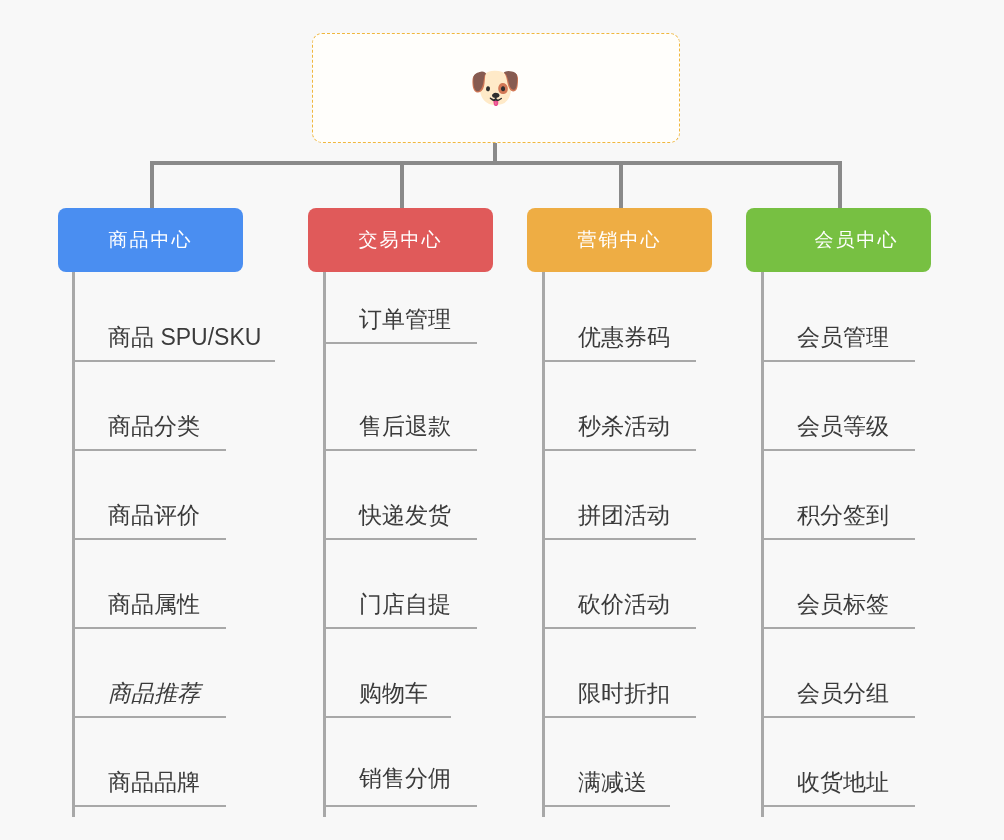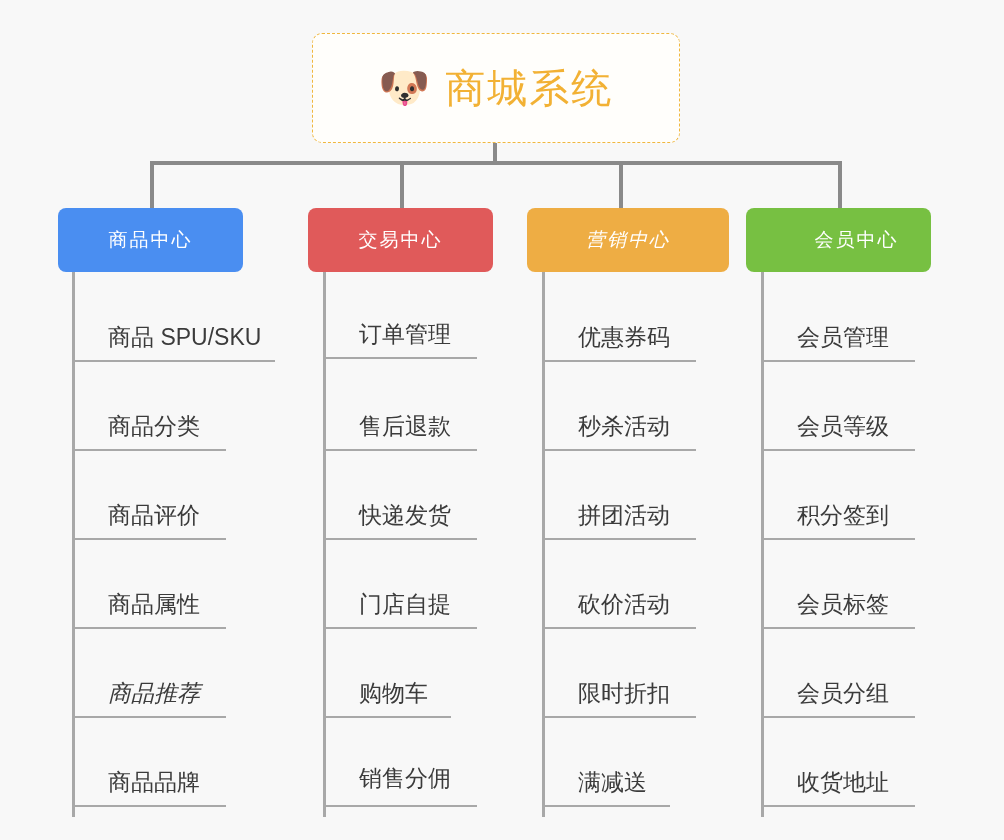--- a/index.html
+++ b/index.html
@@ -117,21 +117,20 @@
     line-height: 1.1;
   }
 </style>
 </head>
 <body>
 
 <div id="canvas">
 
   <div class="root-box">
     <span class="root-emoji">🐶</span>
-    <span class="root-title">商城系统</span>
   </div>
 
   <div class="conn conn-stem"></div>
   <div class="conn conn-bus"></div>
 
   <div id="dynamic-layer">
       <div class="conn conn-drop" style="left: 150px;"></div>
       <div class="cat-card" style="left: 58px; width: 185px; background: rgb(74, 142, 241);">
         <span class="cat-label">商品中心</span>
       </div>
@@ -155,41 +154,41 @@
         <div class="leaf-item" style="top: 490px; width: 154px;">
           <span class="leaf-label">商品品牌</span>
         </div>
       </div>
       <div class="conn conn-drop" style="left: 400px;"></div>
       <div class="cat-card" style="left: 308px; width: 185px; background: rgb(224, 90, 90);">
         <span class="cat-label">交易中心</span>
       </div>
       <div class="leaf-col" style="left: 323px;">
         <div class="leaf-spine"></div>
-        <div class="leaf-item" style="top: 42px; width: 154px; text-align: center;">
+        <div class="leaf-item" style="top: 27px; width: 154px; text-align: center;">
           <span class="leaf-label">订单管理</span>
         </div>
         <div class="leaf-item" style="top: 134px; width: 154px;">
           <span class="leaf-label">售后退款</span>
         </div>
         <div class="leaf-item" style="top: 223px; width: 154px;">
           <span class="leaf-label">快递发货</span>
         </div>
         <div class="leaf-item" style="top: 312px; width: 154px;">
           <span class="leaf-label">门店自提</span>
         </div>
         <div class="leaf-item" style="top: 401px; width: 128px;">
           <span class="leaf-label">购物车</span>
         </div>
         <div class="leaf-item" style="top: 490px; width: 154px; align-items: center;">
           <span class="leaf-label">销售分佣</span>
         </div>
       </div>
       <div class="conn conn-drop" style="left: 619px;"></div>
-      <div class="cat-card" style="left: 527px; width: 202px; background: rgb(238, 173, 68); font-style: italic;">
+      <div class="cat-card" style="left: 527px; width: 185px; background: rgb(238, 173, 68);">
         <span class="cat-label">营销中心</span>
       </div>
       <div class="leaf-col" style="left: 542px;">
         <div class="leaf-spine"></div>
         <div class="leaf-item" style="top: 45px; width: 154px;">
           <span class="leaf-label">优惠券码</span>
         </div>
         <div class="leaf-item" style="top: 134px; width: 154px;">
           <span class="leaf-label">秒杀活动</span>
         </div>

